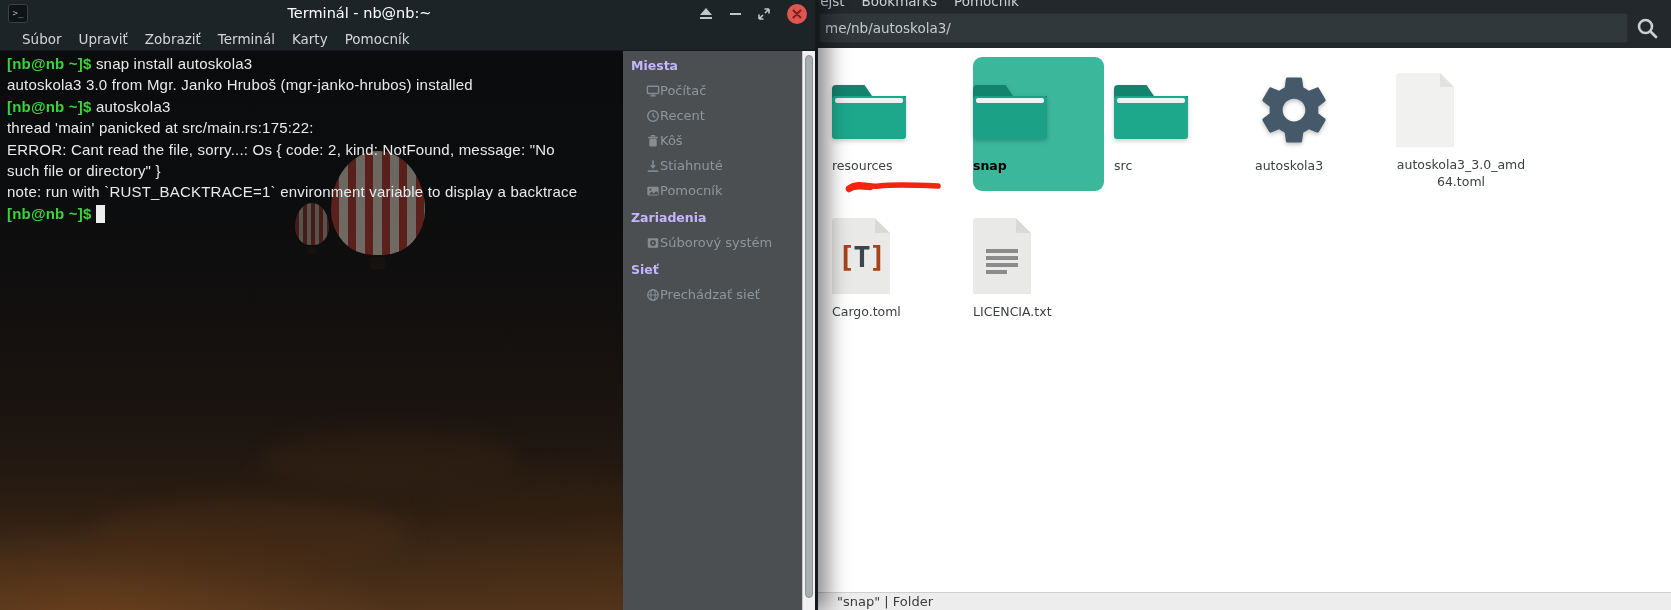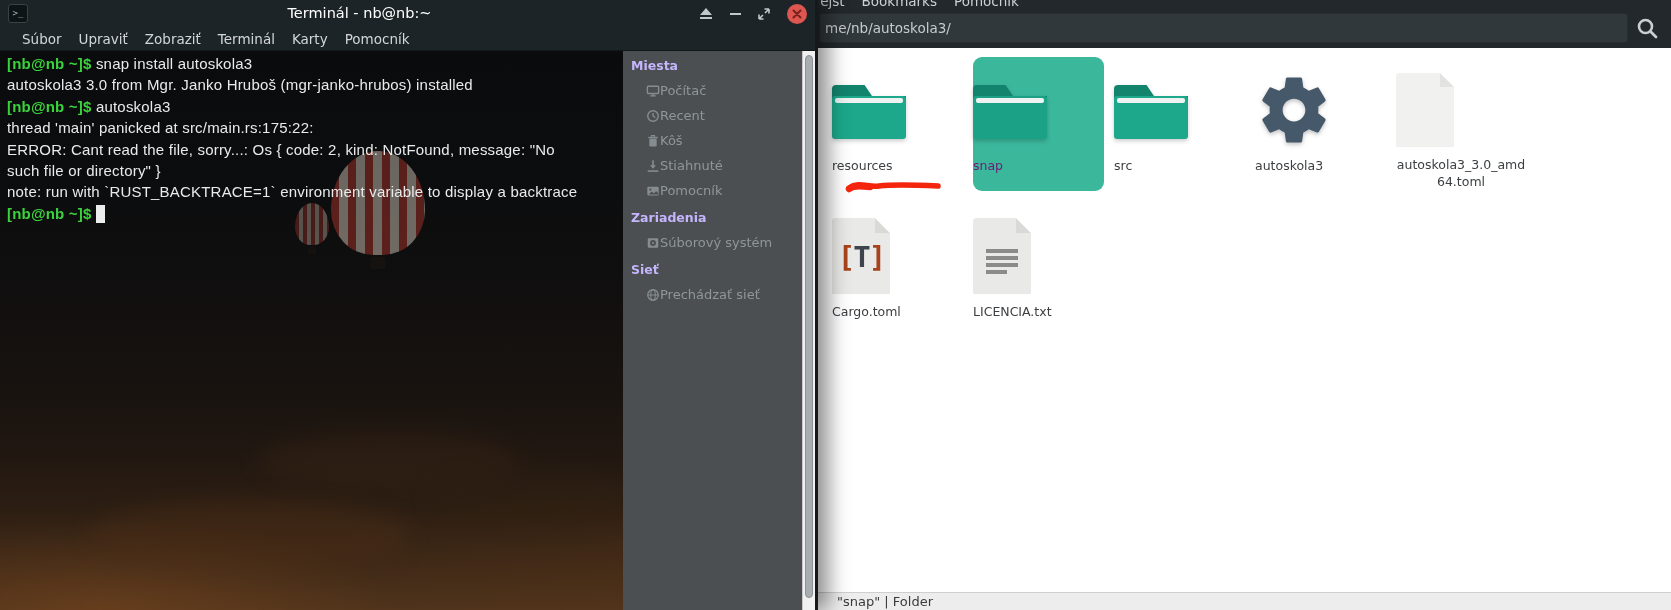--- a/index.html
+++ b/index.html
@@ -48,21 +48,21 @@
 
   .fm-content { position:absolute; left:195px; top:48px; right:0; bottom:18px; background:#fff; }
   .files { position:absolute; left:9px; top:9px; display:grid;
            grid-template-columns:repeat(5,141px); grid-auto-rows:134px; row-gap:12px; }
   .fcell { display:flex; flex-direction:column; align-items:flex-start; padding-top:7px;
            margin:0 5px; border-radius:9px; }
   .fcell .ibox { height:92px; display:flex; align-items:center; justify-content:center; }
   .flabel { margin-top:2px; font-size:12.5px; color:#3d4043; text-align:center;
             max-width:130px; word-break:break-all; line-height:1.35; }
   .sel { background:#3bb79c; }
-  .sel .flabel { color:#701a75; }
+  .sel .flabel { color:#000000;font-weight:bold; }
 
   
   .folder { position:relative; width:74px; height:58px; filter:drop-shadow(0 2px 2px rgba(0,0,0,.2)); }
   .folder .back  { position:absolute; left:0; top:4px; width:74px; height:50px; background:#12846d;
                    border-radius:4px; clip-path:polygon(0 0,44% 0,54% 22%,100% 22%,100% 100%,0 100%); }
   .folder .front { position:absolute; left:0; top:15px; width:74px; height:43px;
                    background:#1da88b; border-radius:3px; }
   .folder .stripe{ position:absolute; left:3px; top:17px; width:68px; height:5px;
                    background:#eef2f1; border-radius:2px; }
   .sel .folder .front { background:#1aa186; }

